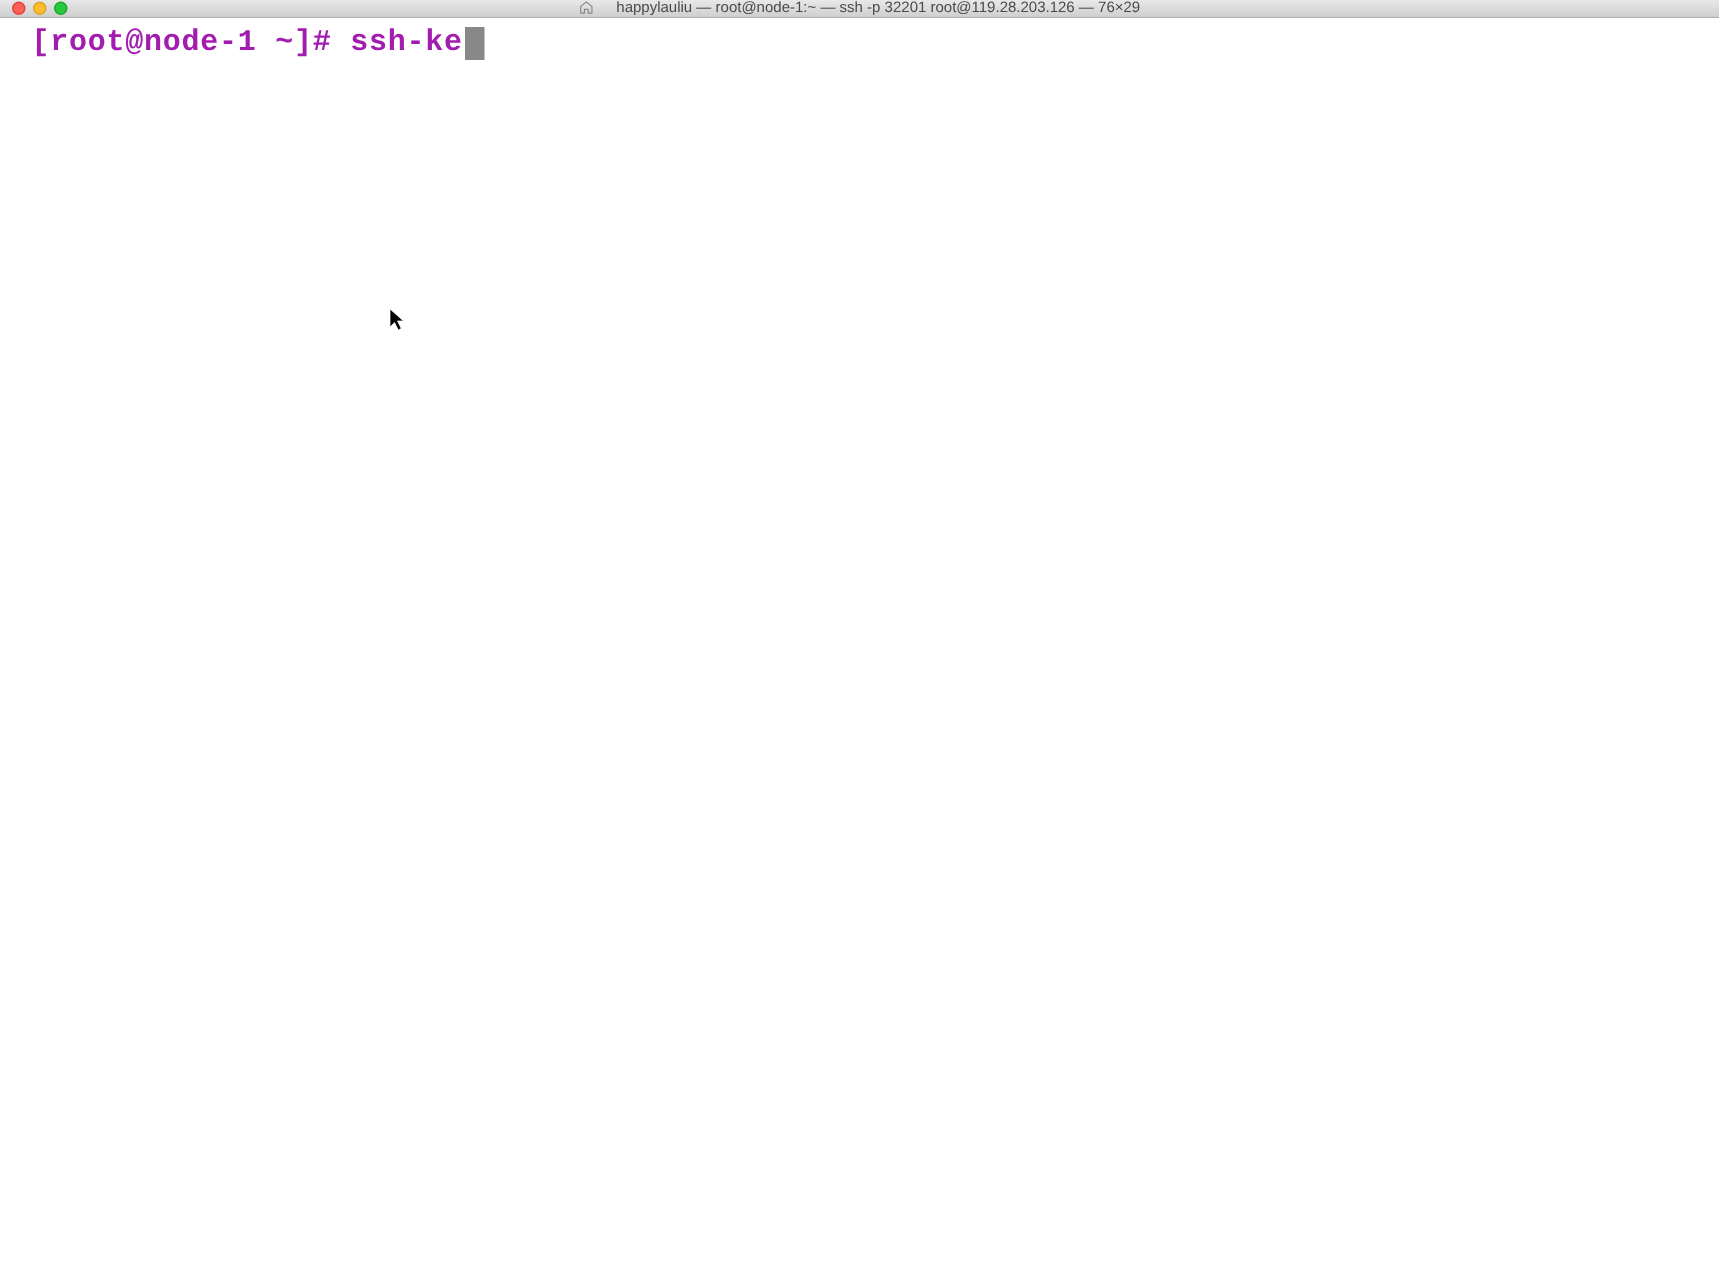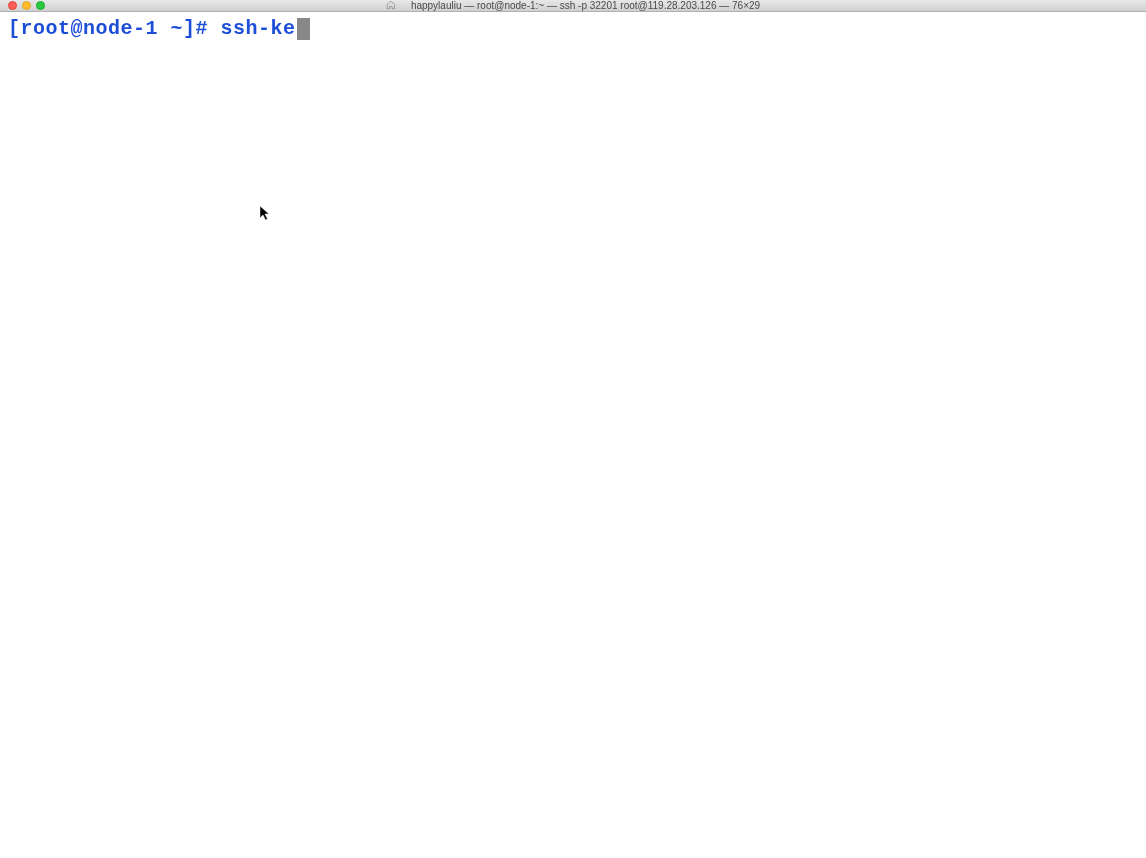--- a/index.html
+++ b/index.html
@@ -50,24 +50,24 @@
       gap: 15px;
     }
     .home-icon {
       width: 10px;
       height: 10px;
       display: inline-flex;
       align-items: center;
       justify-content: center;
     }
     .terminal-body {
-      padding: 4px 8px;
+      padding: 4px 21px;
       font-size: 20px;
       line-height: 26px;
-      color: #1d4ed8;
+      color: #a21caf;
       font-weight: bold;
       letter-spacing: 0.5px;
     }
     .prompt-line {
       display: flex;
       align-items: center;
       white-space: pre;
     }
     .cursor-block {
       display: inline-block;

